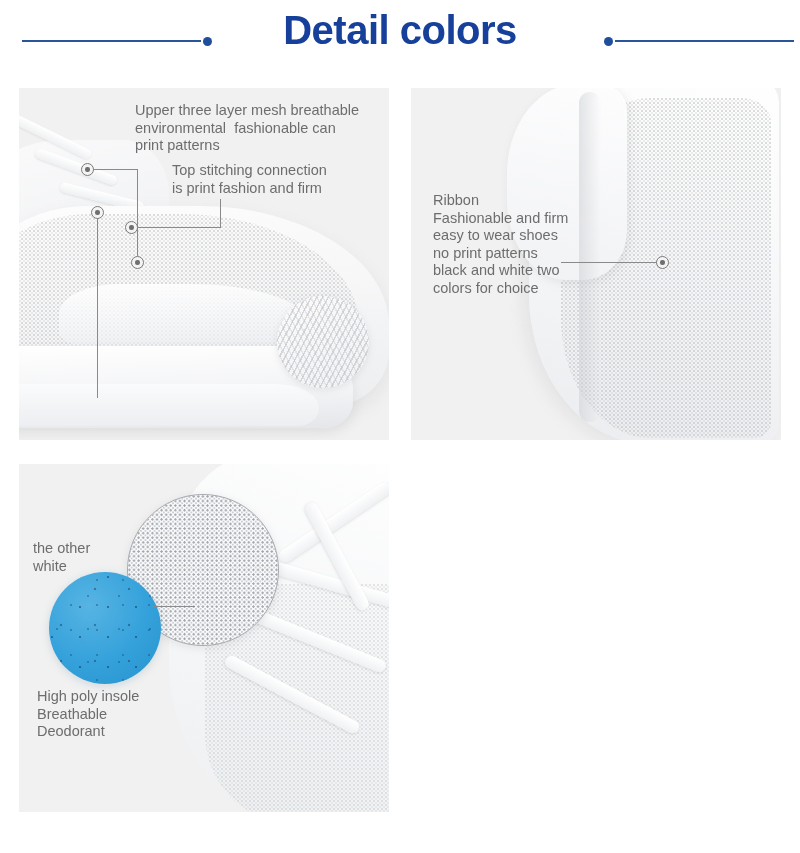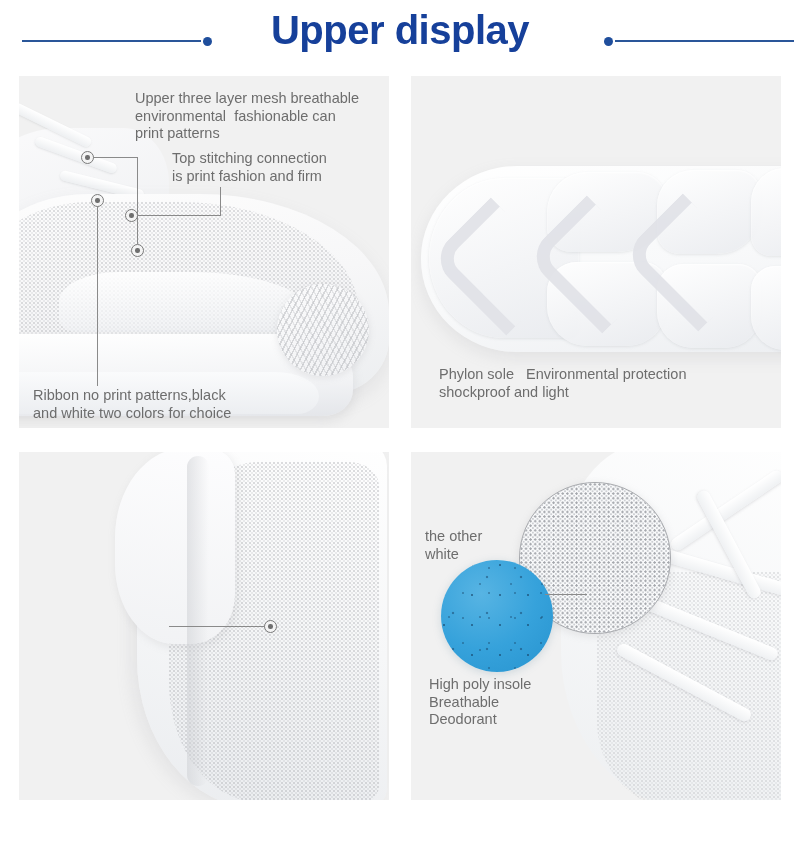--- a/index.html
+++ b/index.html
@@ -24,21 +24,21 @@
   .deco{position:absolute;top:36px;height:10px;display:flex;align-items:center;}
   .deco-left{left:22px;width:190px;}
   .deco-right{left:604px;width:190px;}
   .deco-line{height:2px;background:#2a5699;flex:1 1 auto;}
   .deco-dot{width:9px;height:9px;border-radius:50%;background:#1f4e9c;flex:0 0 auto;}
   .deco-left .deco-dot{margin-left:2px;}
   .deco-right .deco-dot{margin-right:2px;}
 
   
   .grid{
-    position:absolute;top:76px;left:0;
+    position:absolute;top:88px;left:0;
     width:800px;height:748px;
     display:grid;
     grid-template-columns:370px 370px;
     grid-template-rows:352px 348px;
     column-gap:22px;row-gap:24px;
     padding:0 19px;
     box-sizing:border-box;
   }
   .panel{
     position:relative;
@@ -231,21 +231,21 @@
 </head>
 <body>
 
 <div class="page">
 
   <div class="header">
     <div class="deco deco-left">
       <span class="deco-line"></span>
       <span class="deco-dot"></span>
     </div>
-    <div class="title">Upper display</div>
+    <div class="title">Detail colors</div>
     <div class="deco deco-right">
       <span class="deco-dot"></span>
       <span class="deco-line"></span>
     </div>
   </div>
 
   <div class="grid">
 
     <div class="panel">
       <div class="p1-collar"></div>
@@ -260,60 +260,48 @@
 
       <div class="p1-circle">
         <div class="p1-circle-tex"></div>
       </div>
 
       <div class="note" style="left:116px;top:14px;">Upper three layer mesh breathable
 environmental  fashionable can
 print patterns</div>
       <div class="note" style="left:153px;top:74px;">Top stitching connection
 is print fashion and firm</div>
-      <div class="note" style="left:14px;top:311px;">Ribbon no print patterns,black
-and white two colors for choice</div>
 
       <div class="lead h" style="left:74px;top:81px;width:45px;"></div>
       <div class="lead v" style="left:118px;top:81px;height:87px;"></div>
       <div class="marker" style="left:62px;top:75px;"></div>
 
       <div class="lead v" style="left:78px;top:124px;height:186px;"></div>
       <div class="marker" style="left:72px;top:118px;"></div>
 
       <div class="lead h" style="left:118px;top:139px;width:84px;"></div>
       <div class="lead v" style="left:201px;top:111px;height:29px;"></div>
       <div class="marker" style="left:106px;top:133px;"></div>
 
       <div class="marker" style="left:112px;top:168px;"></div>
     </div>
 
-    <div class="panel">
-      <div class="p2-sole">
-        <div class="p2-tread" style="left:8px;top:12px;width:150px;height:160px;"></div>
-        <div class="p2-tread" style="left:126px;top:6px;width:120px;height:80px;border-radius:40px 30px 50px 24px;"></div>
-        <div class="p2-tread" style="left:126px;top:96px;width:120px;height:84px;border-radius:30px 24px 40px 40px;"></div>
-        <div class="p2-tread" style="left:236px;top:4px;width:104px;height:84px;border-radius:36px 24px 44px 22px;"></div>
-        <div class="p2-tread" style="left:236px;top:98px;width:104px;height:84px;border-radius:26px 22px 36px 36px;"></div>
-        <div class="p2-tread" style="left:330px;top:2px;width:92px;height:88px;border-radius:34px 20px 40px 20px;"></div>
-        <div class="p2-tread" style="left:330px;top:100px;width:92px;height:84px;border-radius:24px 18px 30px 34px;"></div>
-        <div class="p2-chev" style="left:34px;top:46px;"></div>
-        <div class="p2-chev" style="left:130px;top:44px;"></div>
-        <div class="p2-chev" style="left:226px;top:42px;"></div>
-      </div>
-      <div class="note" style="left:28px;top:290px;">Phylon sole   Environmental protection
-shockproof and light</div>
-    </div>
 
     <div class="panel">
       <div class="p3-body"></div>
       <div class="p3-mesh mesh"></div>
       <div class="p3-tongue"></div>
       <div class="p3-edge"></div>
 
+      <div class="note" style="left:22px;top:104px;">Ribbon
+Fashionable and firm
+easy to wear shoes
+no print patterns
+black and white two
+colors for choice</div>
 
       <div class="lead h" style="left:150px;top:174px;width:96px;"></div>
       <div class="marker" style="left:245px;top:168px;"></div>
     </div>
 
     <div class="panel">
       <div class="p4-body"></div>
       <div class="p4-mesh mesh"></div>
       <div class="p4-lace" style="left:250px;top:52px;width:132px;transform:rotate(-34deg);"></div>
       <div class="p4-lace" style="left:232px;top:112px;width:150px;transform:rotate(16deg);"></div>

